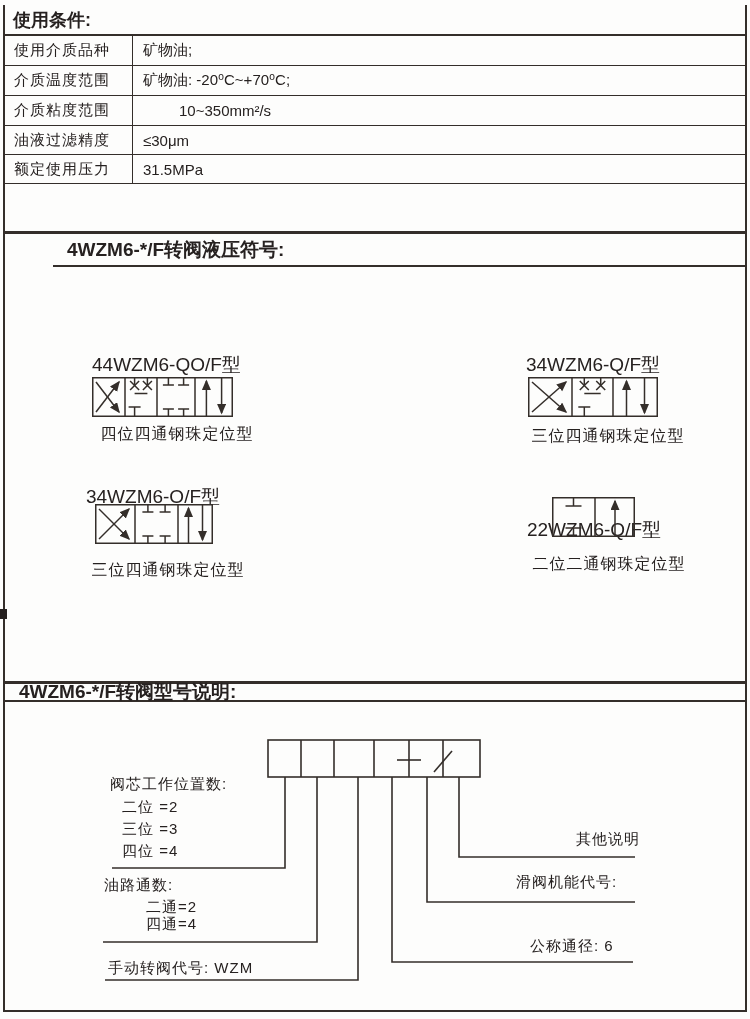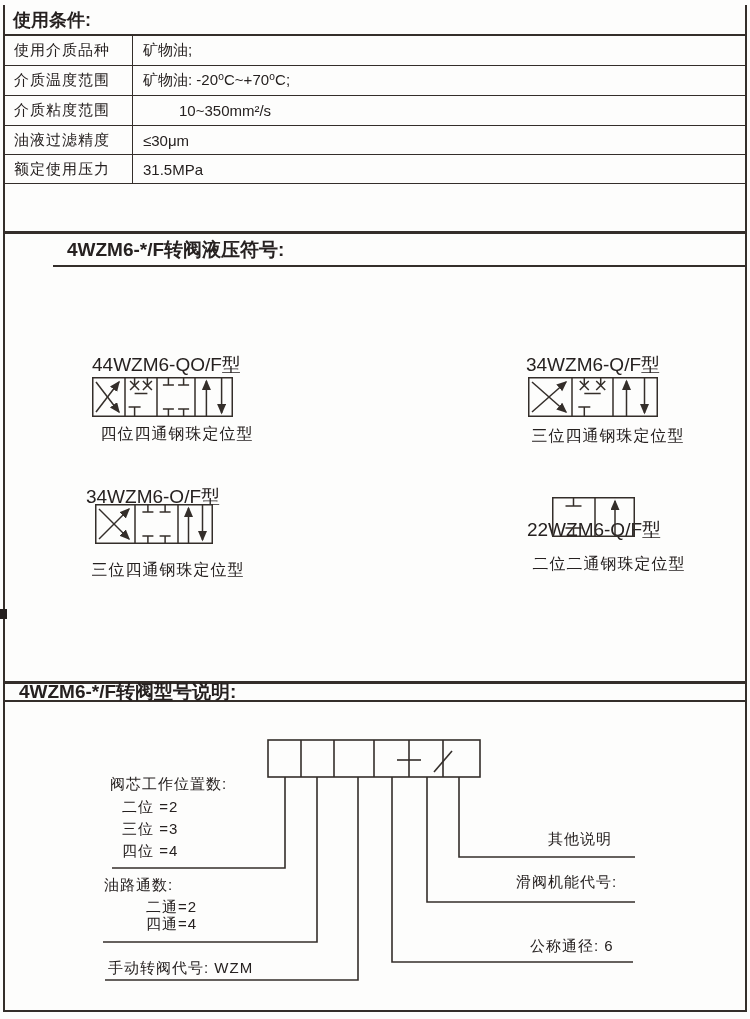--- a/index.html
+++ b/index.html
@@ -57,21 +57,21 @@
   .md-svg{position:absolute;left:0;top:715px;}
   .md-label{position:absolute;font-size:15px;white-space:nowrap;letter-spacing:1px;}
   .ml-pos-t{left:110px;top:775px;}
   .ml-pos-0{left:122px;top:798px;}
   .ml-pos-1{left:122px;top:820px;}
   .ml-pos-2{left:122px;top:842px;}
   .ml-way-t{left:104px;top:876px;}
   .ml-way-0{left:146px;top:898px;}
   .ml-way-1{left:146px;top:915px;}
   .ml-man{left:108px;top:959px;}
-  .ml-oth{left:548px;top:830px;}
+  .ml-oth{left:576px;top:830px;}
   .ml-spl{left:516px;top:873px;}
   .ml-dia{left:530px;top:937px;}
 </style>
 </head>
 <body>
 
 <div class="page">
   <div class="frame"></div>
   <div class="edge-tab"></div>
 

